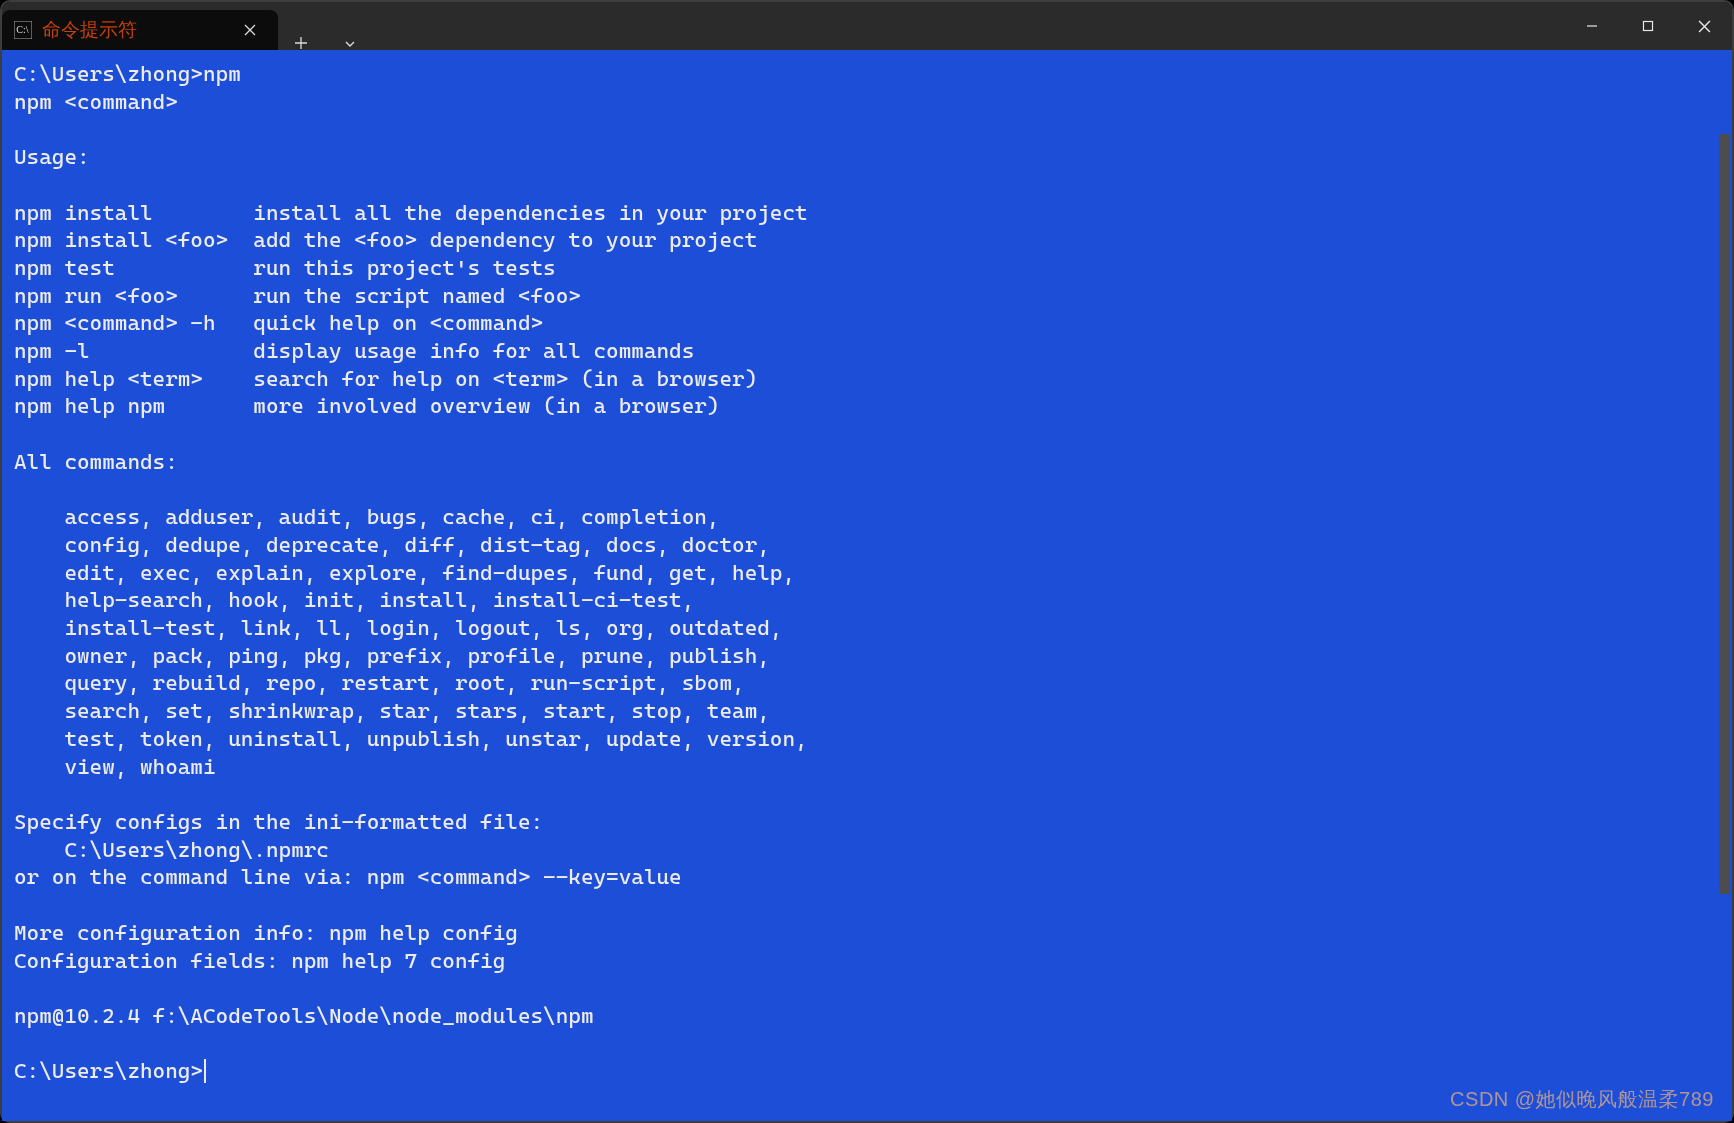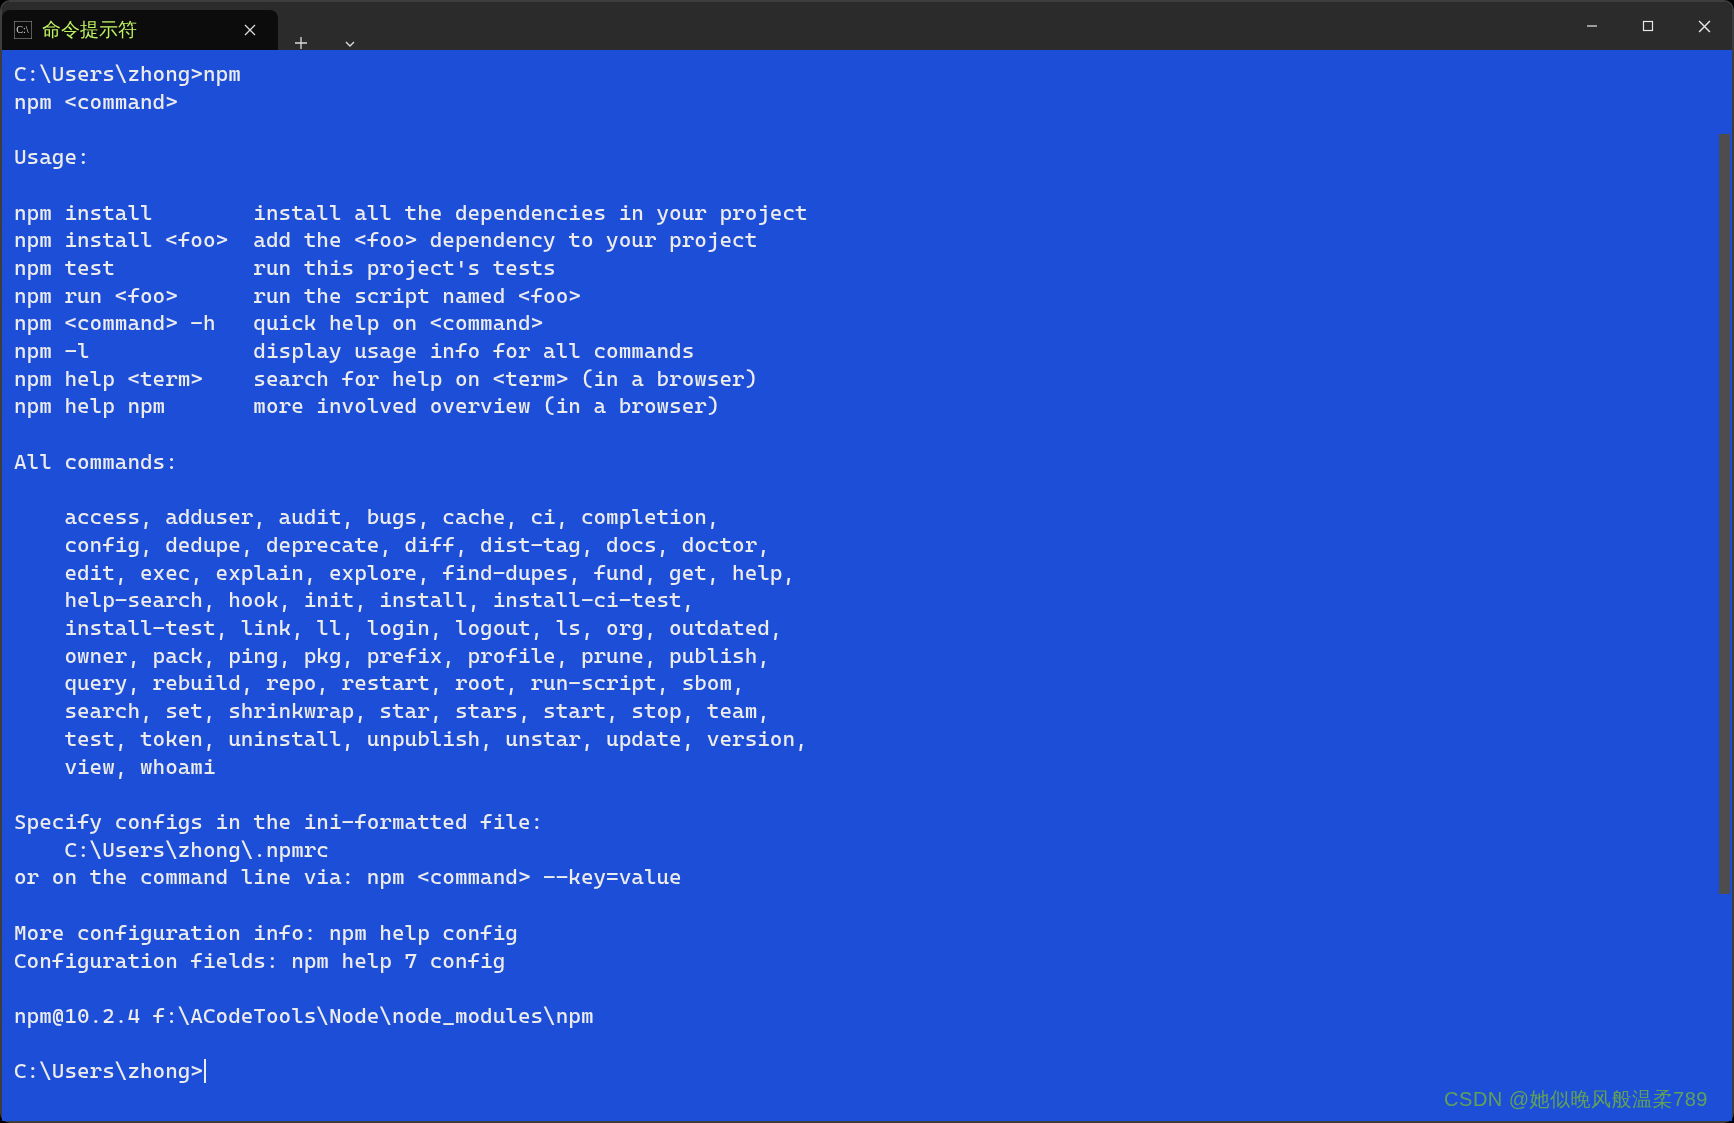--- a/index.html
+++ b/index.html
@@ -34,21 +34,21 @@
     border-top-left-radius:8px;border-top-right-radius:8px;
     gap:10px;
     min-width:250px;
     position:relative;
   }
   .tab-icon{
     width:18px;height:18px;display:flex;align-items:center;justify-content:center;
   }
   .tab-icon svg{width:18px;height:18px;}
   .tab-title{
-    color:#bef264;font-size:19px;font-family:"Microsoft YaHei","Segoe UI",sans-serif;
+    color:#c2410c;font-size:19px;font-family:"Microsoft YaHei","Segoe UI",sans-serif;
     flex:1 1 auto;white-space:nowrap;
   }
   .tab-close{
     width:28px;height:28px;display:flex;align-items:center;justify-content:center;
     border-radius:4px;color:#dcdcdc;
   }
   .titlebtn{
     width:44px;display:flex;align-items:center;justify-content:center;color:#dcdcdc;
   }
   .titlebtn.newtab{border-left:1px solid #1a1a1a00;}
@@ -74,23 +74,23 @@
     vertical-align:text-bottom;margin-left:1px;
   }
   .scrollbar{
     position:absolute;right:2px;top:52px;bottom:6px;width:14px;
   }
   .scrollthumb{
     position:absolute;top:80px;right:0;width:11px;height:760px;
     background:#4d4d4d;border-radius:0;
   }
   .watermark{
-    position:absolute;right:24px;bottom:8px;
+    position:absolute;right:18px;bottom:8px;
     font-family:"Microsoft YaHei","Segoe UI",sans-serif;
-    color:#84cc16;font-size:20px;opacity:0.65;letter-spacing:0.5px;
+    color:#fdba74;font-size:20px;opacity:0.65;letter-spacing:0.5px;
     pointer-events:none;
   }
 </style>
 </head>
 <body>
 
 <div class="window">
 
   <div class="titlebar">
     <div class="tabstrip">

